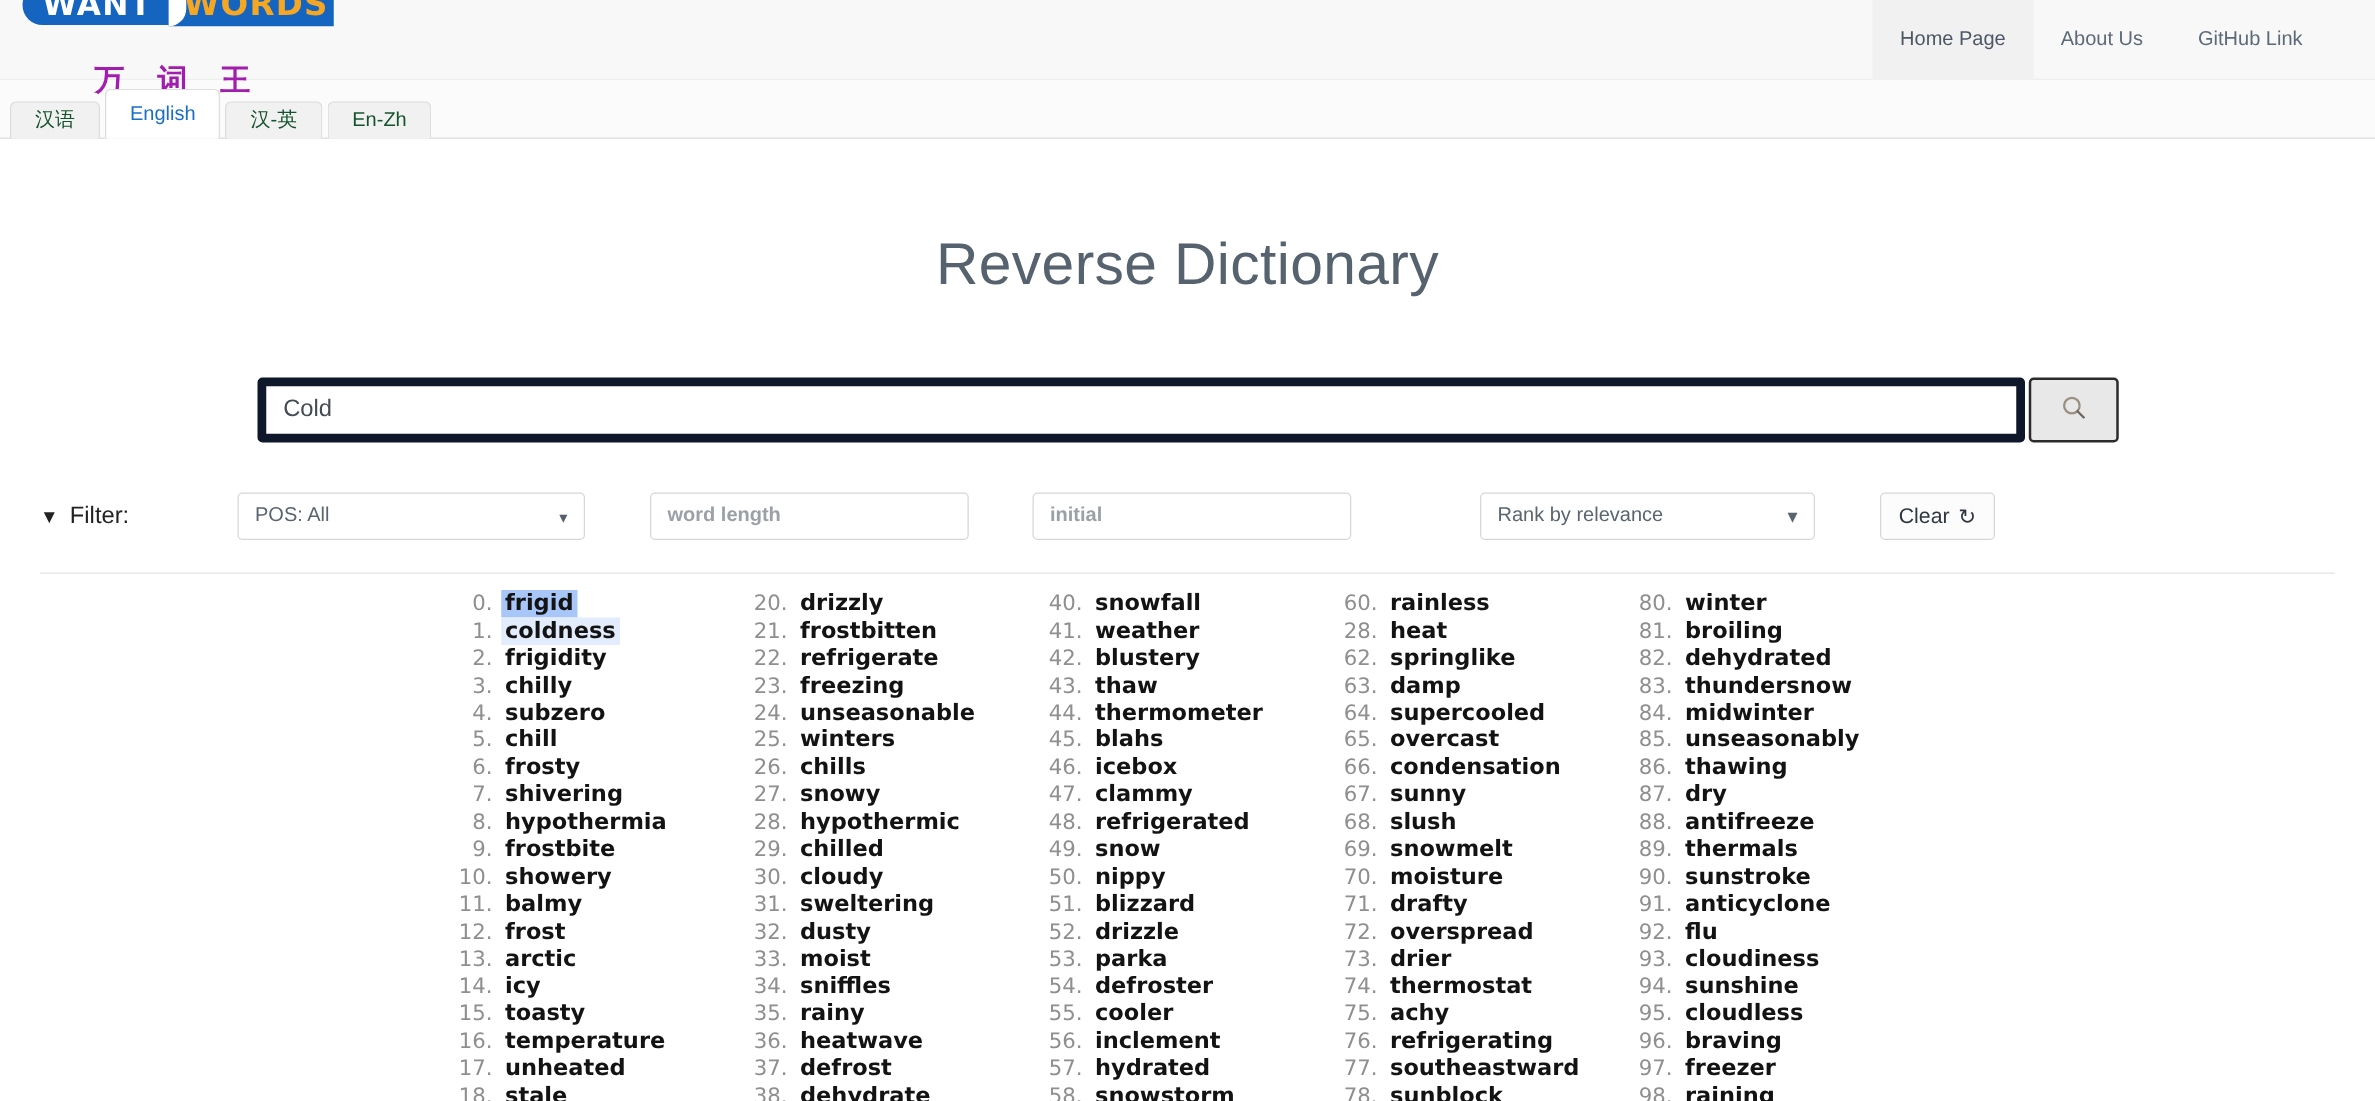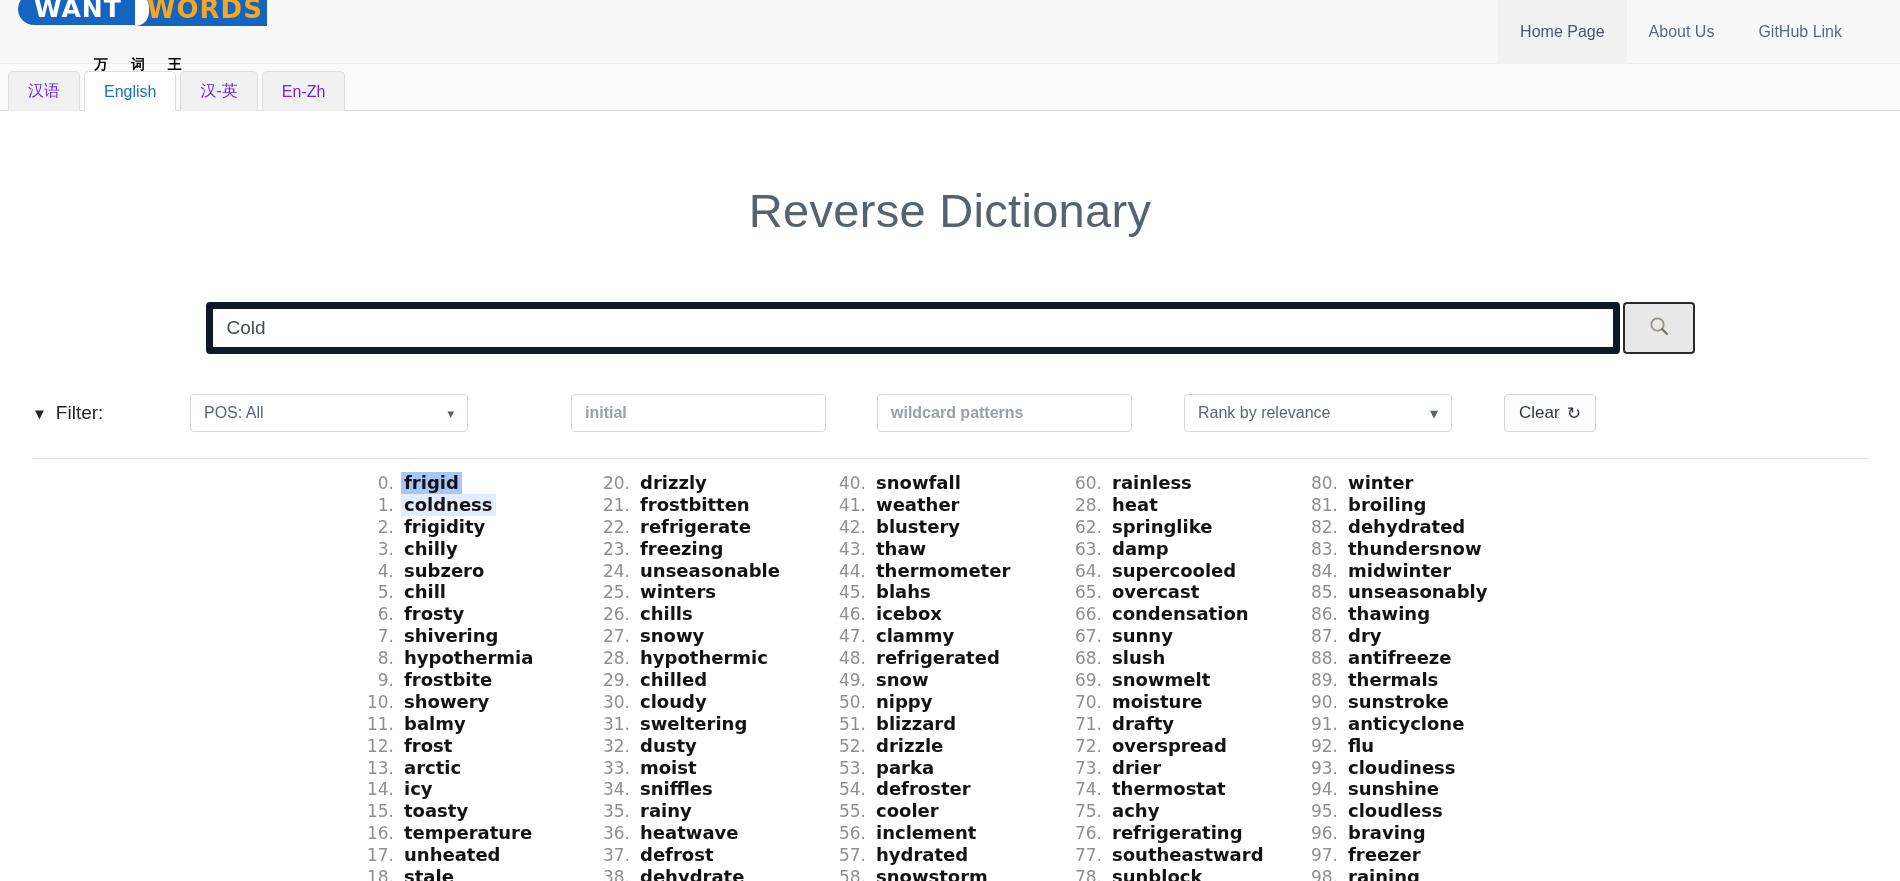--- a/index.html
+++ b/index.html
@@ -53,23 +53,23 @@
   .logo-words::after {
     content: "";
     position: absolute;
     left: 0; top: 0; bottom: 0;
     width: 14px;
     background: #ffffff;
     border-radius: 0 14px 14px 0;
   }
   .logo-words span { position: relative; z-index: 2; padding-left: 10px; }
   .logo-cn {
-    color: #000000;
+    color: #a21caf;
     font-weight: bold;
-    font-size: 14px;
+    font-size: 24px;
     letter-spacing: 9px;
     margin-top: 5px;
     font-family: "DejaVu Sans", sans-serif;
   }
   .nav {
     position: absolute;
     right: 36px;
     top: 0;
     height: 64px;
     display: flex;
@@ -89,27 +89,27 @@
   
   .tabbar {
     height: 47px;
     background: #fbfbfb;
     border-bottom: 1px solid #dddddd;
     display: flex;
     align-items: flex-end;
     padding-left: 8px;
   }
   .tab {
-    height: 40px;
+    height: 30px;
     display: flex;
     align-items: center;
     padding: 0 19px;
     margin-right: 4px;
     font-size: 16px;
-    color: #6d28d9;
+    color: #14532d;
     background: #f1f1f1;
     border: 1px solid #dddddd;
     border-bottom: none;
     border-radius: 5px 5px 0 0;
     cursor: pointer;
     position: relative;
     top: 1px;
     font-family: "Liberation Sans", sans-serif;
   }
   .tab.active {
@@ -293,26 +293,26 @@
     <span class="funnel">▼</span>
     <span>Filter:</span>
   </div>
 
   <div class="ctl sel">
     <span>POS: All</span>
     <span class="caret">▾</span>
   </div>
   <div class="gap"></div>
 
+  <div class="ctl inp">word length</div>
   <div class="gap-s"></div>
 
   <div class="ctl inp">initial</div>
   <div class="gap-s"></div>
 
-  <div class="ctl inp">wildcard patterns</div>
   <div class="gap"></div>
 
   <div class="ctl sel-rank">
     <span>Rank by relevance</span>
     <span class="caret">▾</span>
   </div>
 
   <div class="clear-btn">
     <span>Clear</span>
     <span class="refresh">↻</span>

